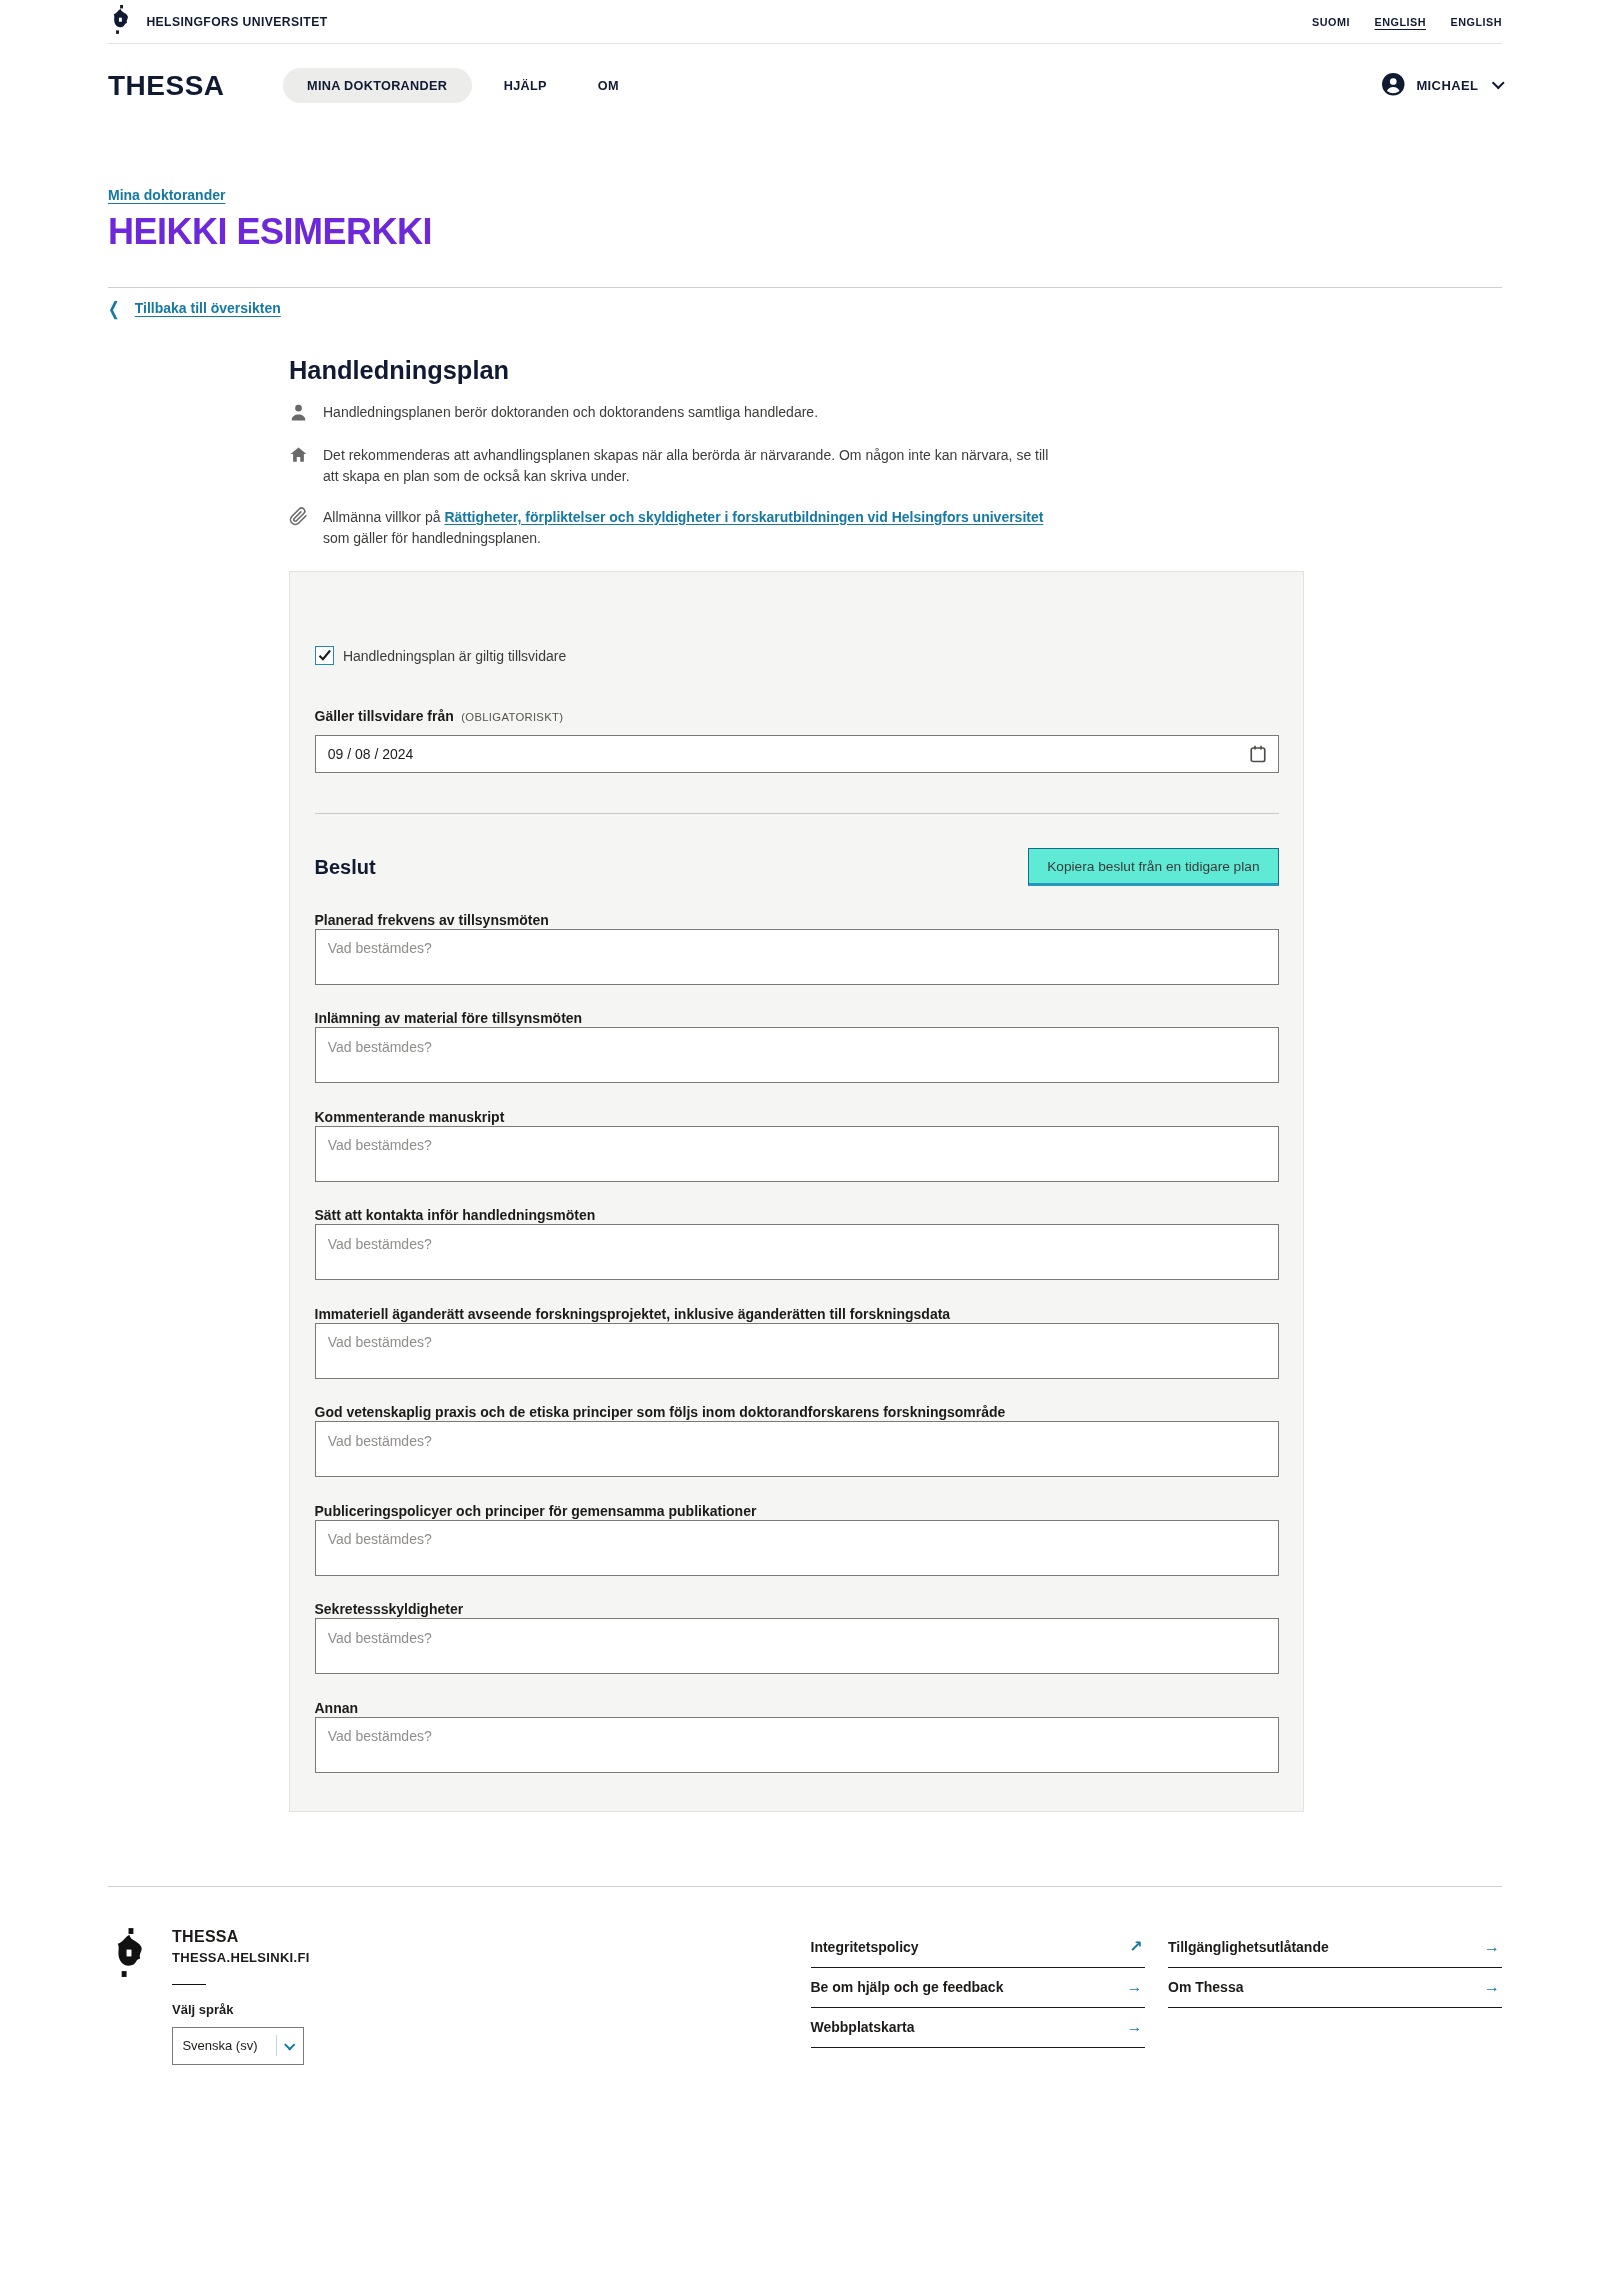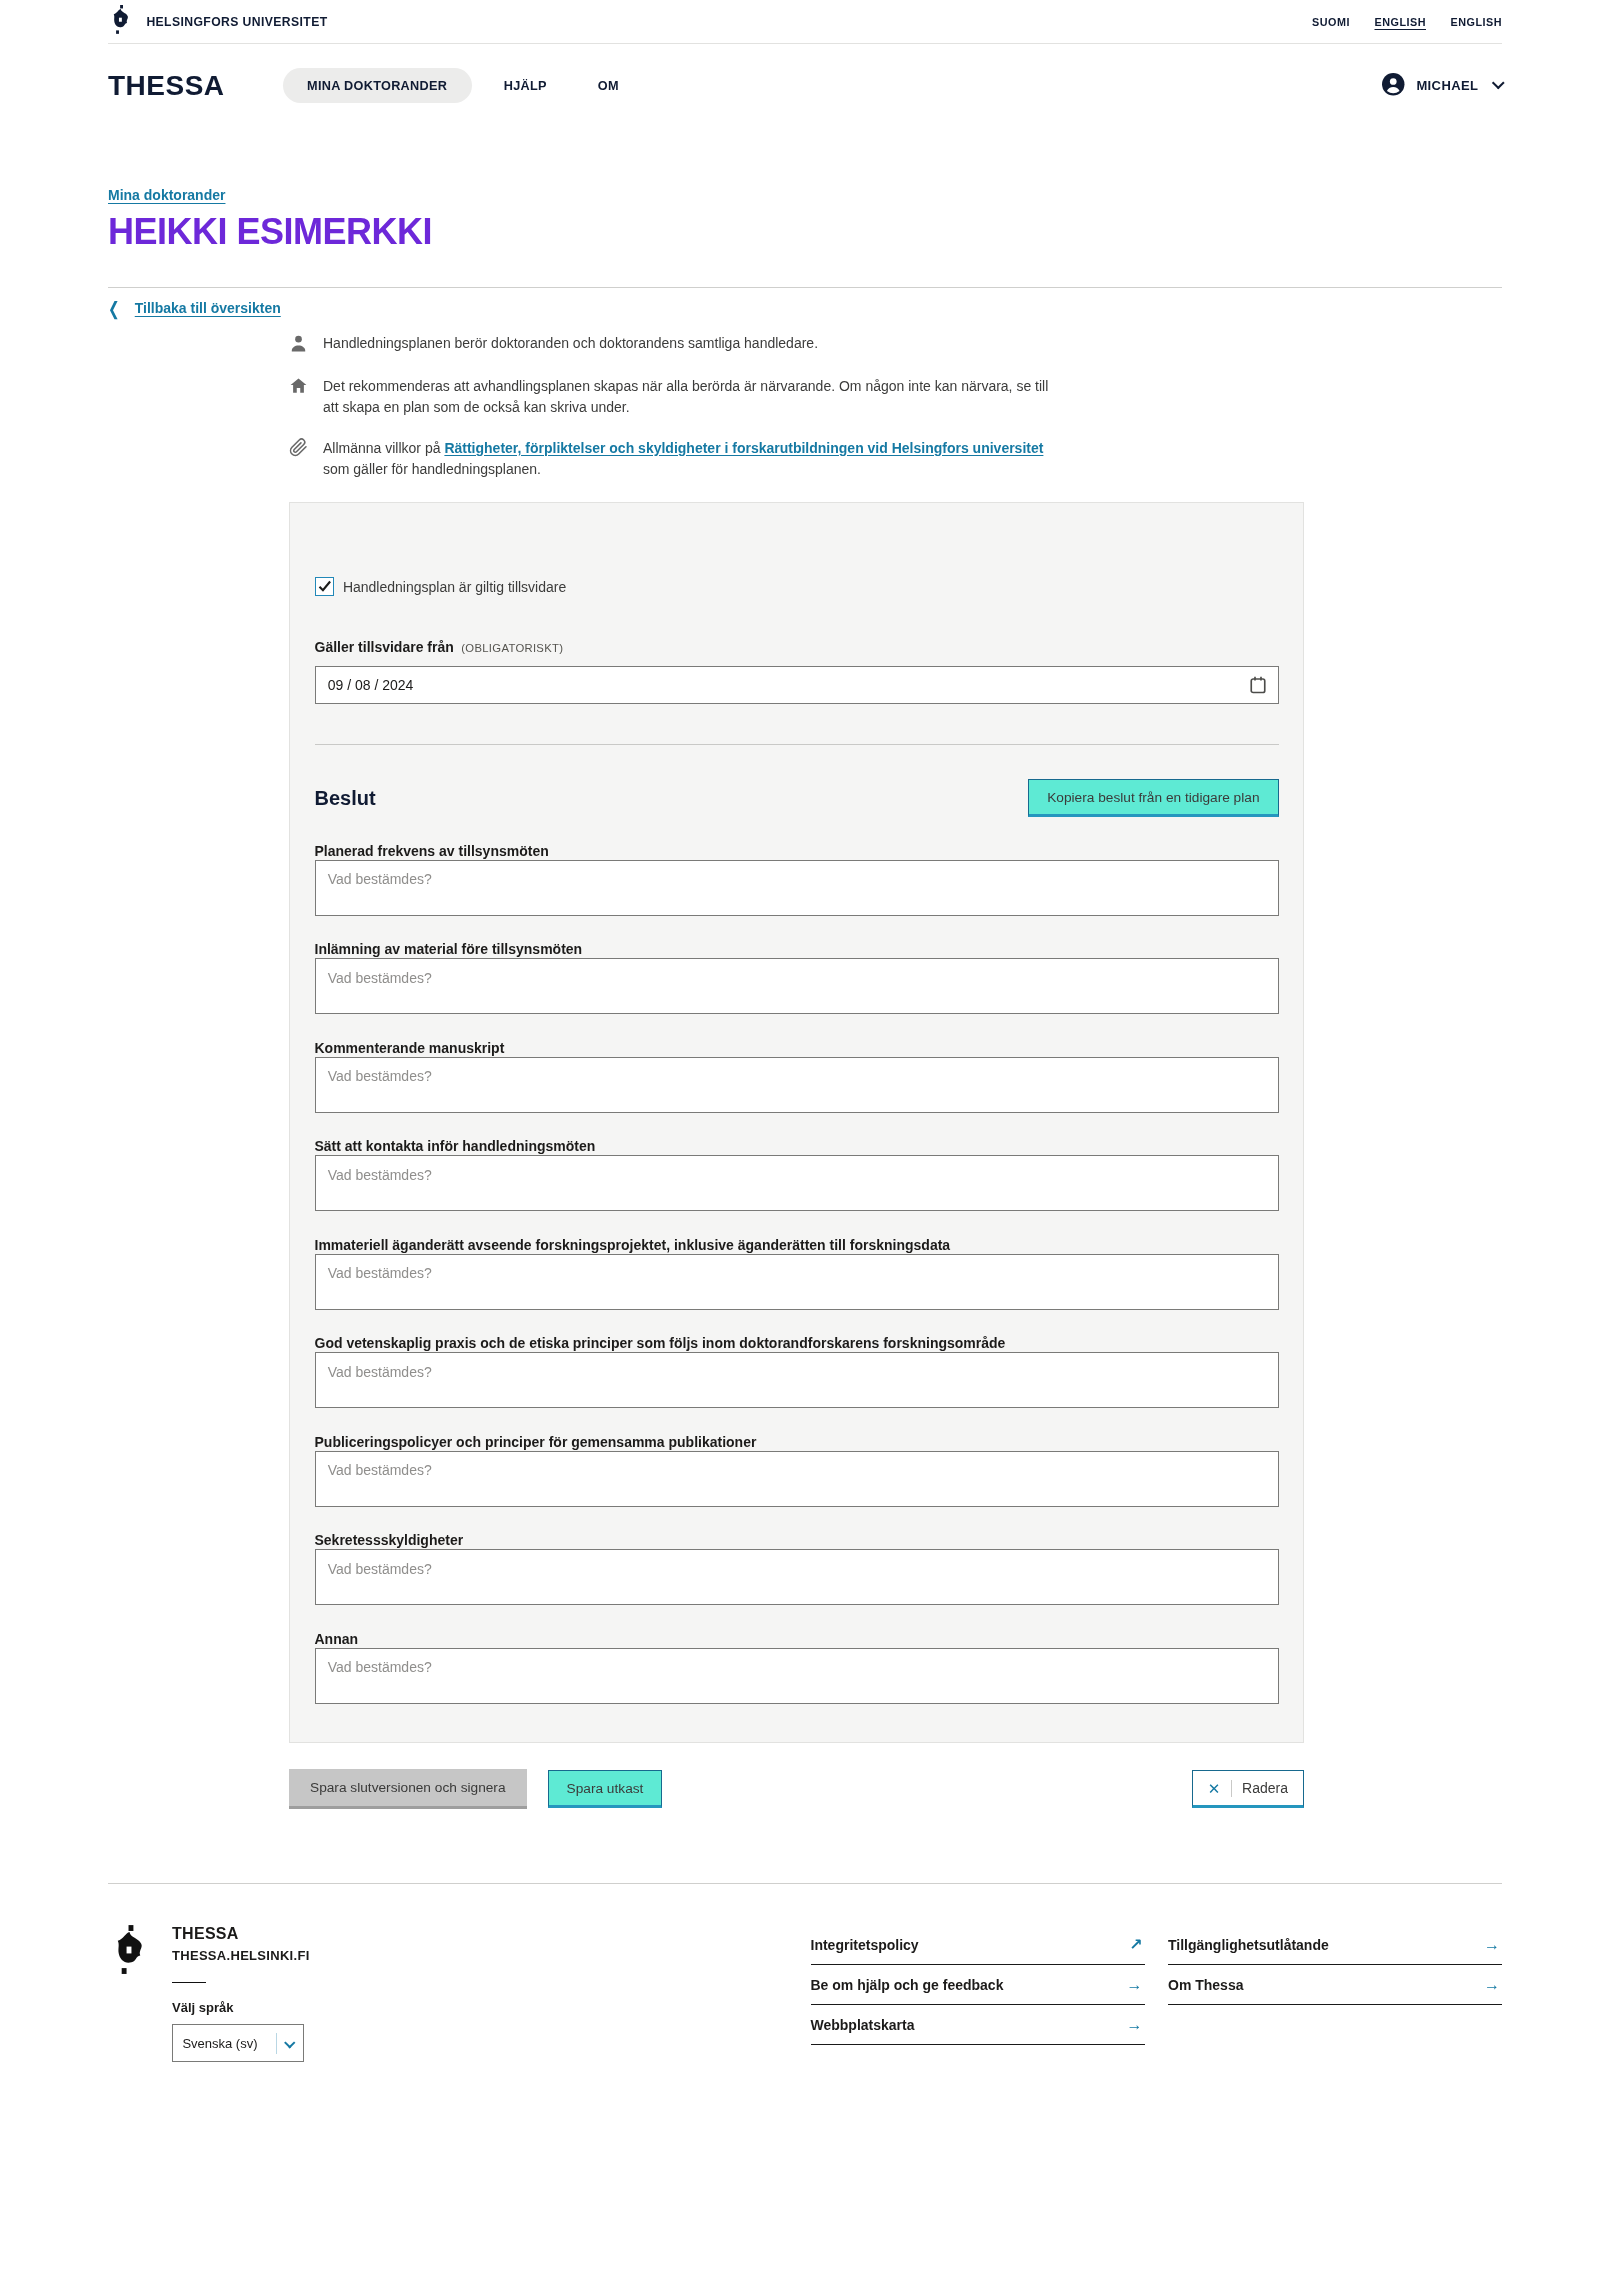--- a/index.html
+++ b/index.html
@@ -198,20 +198,21 @@
   <a class="breadcrumb">Mina doktorander</a>
   <h1 class="page-title">HEIKKI ESIMERKKI</h1>
   <hr class="rule">
   <div class="back-row">
     <span class="chev-left">❮</span>
     <a class="back-link">Tillbaka till översikten</a>
   </div>
 
   
   <div class="form-col">
+    <h2 class="form-heading">Handledningsplan</h2>
 
     <div class="notes">
       <div class="note">
         <span class="note-icon">
           <svg width="19" height="19" viewBox="0 0 24 24" fill="currentColor" aria-hidden="true">
             <circle cx="12" cy="6.5" r="4.2"></circle>
             <path d="M3.5 21c0-4 4-6.5 8.5-6.5s8.5 2.5 8.5 6.5v1h-17z"></path>
           </svg>
         </span>
         <span class="note-text">Handledningsplanen berör doktoranden och doktorandens samtliga handledare.</span>
@@ -305,29 +306,20 @@
       <div class="field">
         <span class="field-label">Annan</span>
         <textarea placeholder="Vad bestämdes?" style=""></textarea>
       </div>
 
     </div>
   </div>
 </div>
 
 <div class="shell">
-  <div class="actions">
-    <button class="btn-disabled">Spara slutversionen och signera</button>
-    <button class="btn-outline">Spara utkast</button>
-    <button class="btn-delete">
-      <span class="x-icon">✕</span>
-      <span class="vsep"></span>
-      <span>Radera</span>
-    </button>
-  </div>
 
   <hr class="footer-rule">
   <div class="footer">
     <div class="footer-left">
       <span class="footer-logo">
         <svg width="43" height="51" viewBox="0 0 44 52" fill="currentColor" aria-hidden="true">
           <rect x="21" y="0" width="5" height="6"></rect>
           <path d="M10 16 C16 14 18 8 22 7 C23 13 31 13 34 19 C36 23 31 26 33 31 C28 32 29 37 24 38 C17 40 12 35 11 29 C10 24 12 20 10 16 Z"></path>
           <rect x="19" y="22" width="5" height="7" fill="#ffffff"></rect>
           <rect x="14" y="44" width="5" height="6"></rect>

